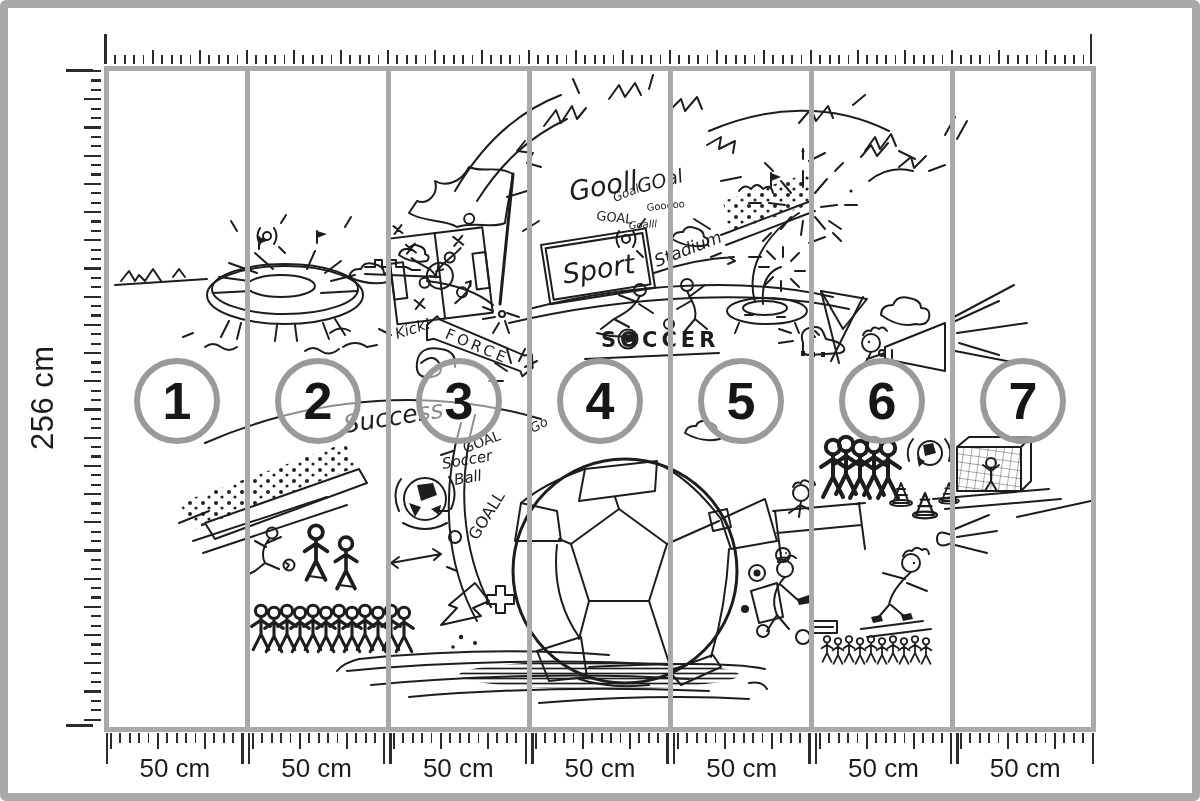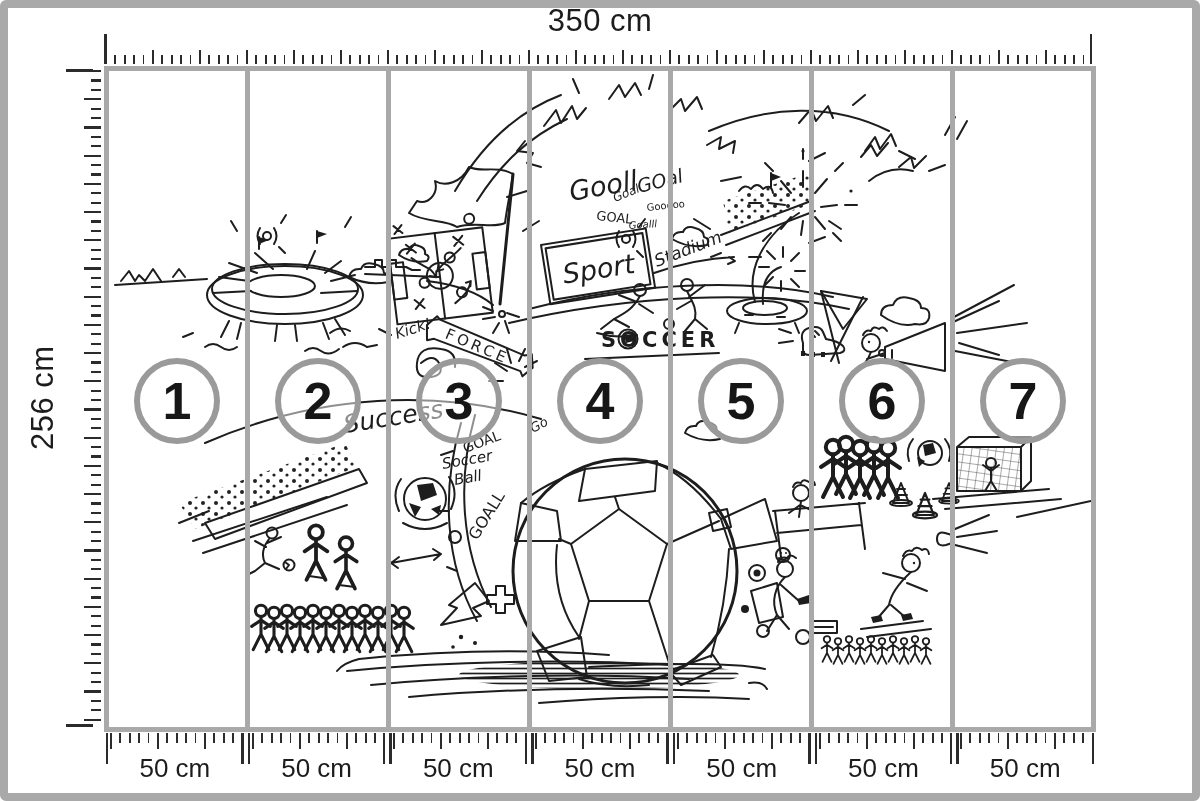--- a/index.html
+++ b/index.html
@@ -68,21 +68,20 @@
   .txt{fill:#1d1d1d;stroke:none;font-family:"DejaVu Sans",sans-serif;}
   .hand{font-style:italic;}
 </style>
 </head>
 <body>
 
 <div class="stage">
 
   <div class="outer-frame"></div>
 
-  <div class="top-label">350 cm</div>
   <div class="top-ruler"></div>
 
   <div class="left-label">256 cm</div>
   <div class="left-ruler"></div>
 
   <div class="art-frame">
 
     <svg class="doodle" viewBox="0 0 982 656">
       <defs>
         <pattern id="h1" width="5" height="5" patternUnits="userSpaceOnUse" patternTransform="rotate(40)">

